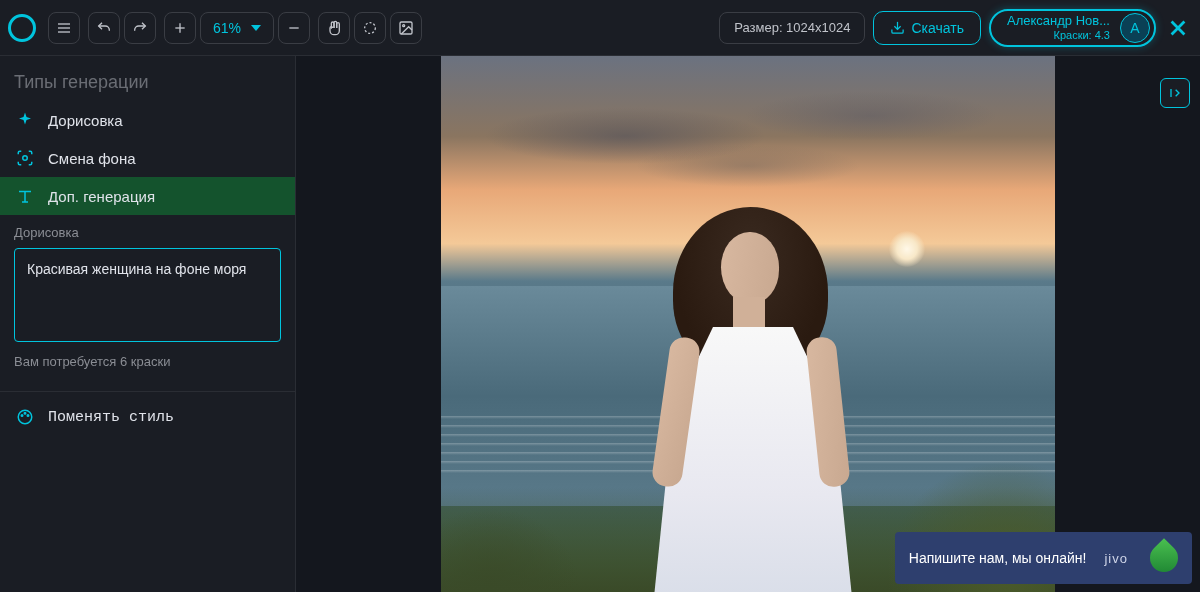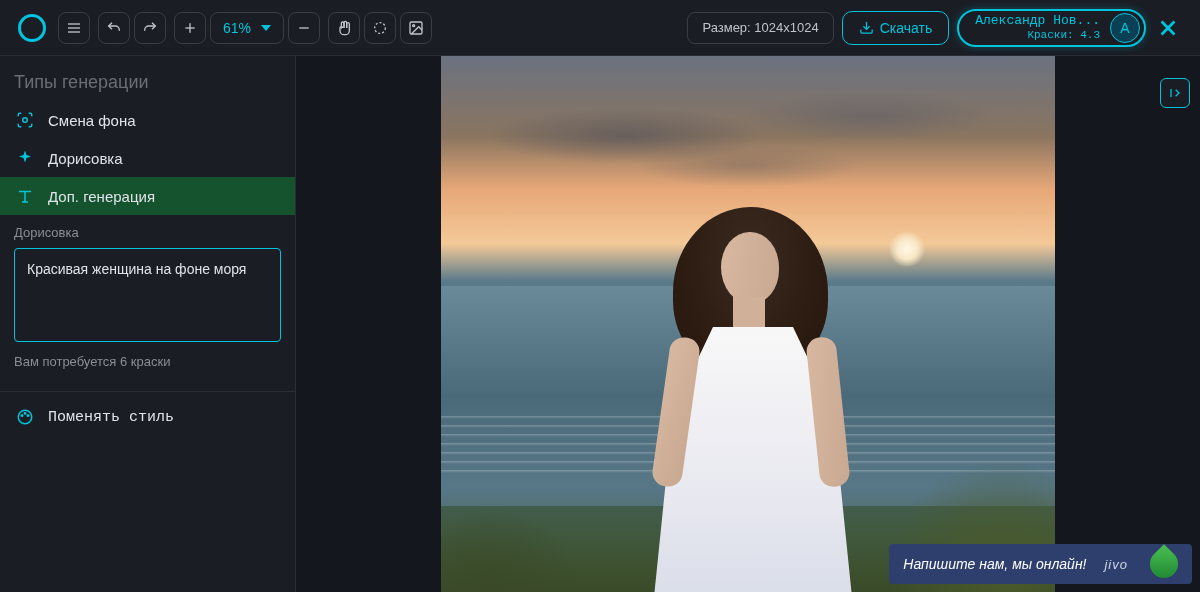--- a/index.html
+++ b/index.html
@@ -9,21 +9,21 @@
   background: #1a1d24;
   font-family: Arial, sans-serif;
   overflow: hidden;
   position: relative;
 }
 .topbar {
   height: 56px;
   background: #1a1d24;
   display: flex;
   align-items: center;
-  padding: 0 18px;
+  padding: 0 8px;
   gap: 8px;
   border-bottom: 1px solid #2a2d34;
 }
 .logo {
   width: 28px;
   height: 28px;
   border: 3px solid #00c4dd;
   border-radius: 50%;
   margin-right: 4px;
 }
@@ -95,21 +95,20 @@
   gap: 10px;
   background: #1a1d24;
   cursor: pointer;
   box-shadow: 0 0 8px rgba(0,196,221,0.3);
 }
 .user-info {
   display: flex;
   flex-direction: column;
   align-items: flex-end;
   line-height: 1.1;
-  font-family: Liberation Mono, monospace;
 }
 .user-name { color: #00c4dd; font-size: 13px; }
 .user-paints { color: #00c4dd; font-size: 11px; }
 .avatar {
   width: 30px;
   height: 30px;
   border-radius: 50%;
   background: #0a4055;
   border: 1px solid #00c4dd;
   color: #00c4dd;
@@ -314,31 +313,30 @@
   align-items: center;
   justify-content: center;
   color: #00c4dd;
   cursor: pointer;
   background: #1a1d24;
 }
 .chat-widget {
   position: absolute;
   bottom: 8px;
   right: 8px;
-  height: 40px;
+  height: 52px;
   background: #2e3f6e;
   border-radius: 4px;
   display: flex;
   align-items: center;
   padding: 0 14px;
   gap: 18px;
   color: #fff;
   font-size: 14px;
   cursor: pointer;
-  font-style: italic;
 }
 .chat-brand {
   font-size: 13px;
   letter-spacing: 1px;
   color: #cfd5e8;
 }
 .chat-leaf {
   width: 28px; height: 28px;
   background: linear-gradient(135deg, #4ac050 0%, #1a8030 100%);
   border-radius: 0 50% 50% 50%;
@@ -437,31 +435,31 @@
         <line x1="19" y1="5" x2="5" y2="19"></line>
       </svg>
   </div>
 </div>
 
 <div class="main">
   <div class="sidebar">
     <div class="section-title">Типы генерации</div>
     <div class="gen-types">
       <div class="gen-item">
+        <svg class="gen-icon" viewBox="0 0 24 24" fill="currentColor">
+            <path d="M12 2l2 6 6 2-6 2-2 6-2-6-6-2 6-2z"></path>
+          </svg>
+        <span>Дорисовка</span>
+      </div>
+      <div class="gen-item">
         <svg class="gen-icon" viewBox="0 0 24 24" fill="none" stroke="currentColor" stroke-width="2">
             <path d="M3 7V5a2 2 0 012-2h2M17 3h2a2 2 0 012 2v2M21 17v2a2 2 0 01-2 2h-2M7 21H5a2 2 0 01-2-2v-2"></path>
             <circle cx="12" cy="12" r="3"></circle>
           </svg>
         <span>Смена фона</span>
-      </div>
-      <div class="gen-item">
-        <svg class="gen-icon" viewBox="0 0 24 24" fill="currentColor">
-            <path d="M12 2l2 6 6 2-6 2-2 6-2-6-6-2 6-2z"></path>
-          </svg>
-        <span>Дорисовка</span>
       </div>
       <div class="gen-item active">
         <svg class="gen-icon" viewBox="0 0 24 24" fill="none" stroke="currentColor" stroke-width="2">
             <path d="M4 6h16M12 6v14M8 20h8"></path>
           </svg>
         <span>Доп. генерация</span>
       </div>
     </div>
     <div class="sub-label">Дорисовка</div>
     <div class="prompt-box">

